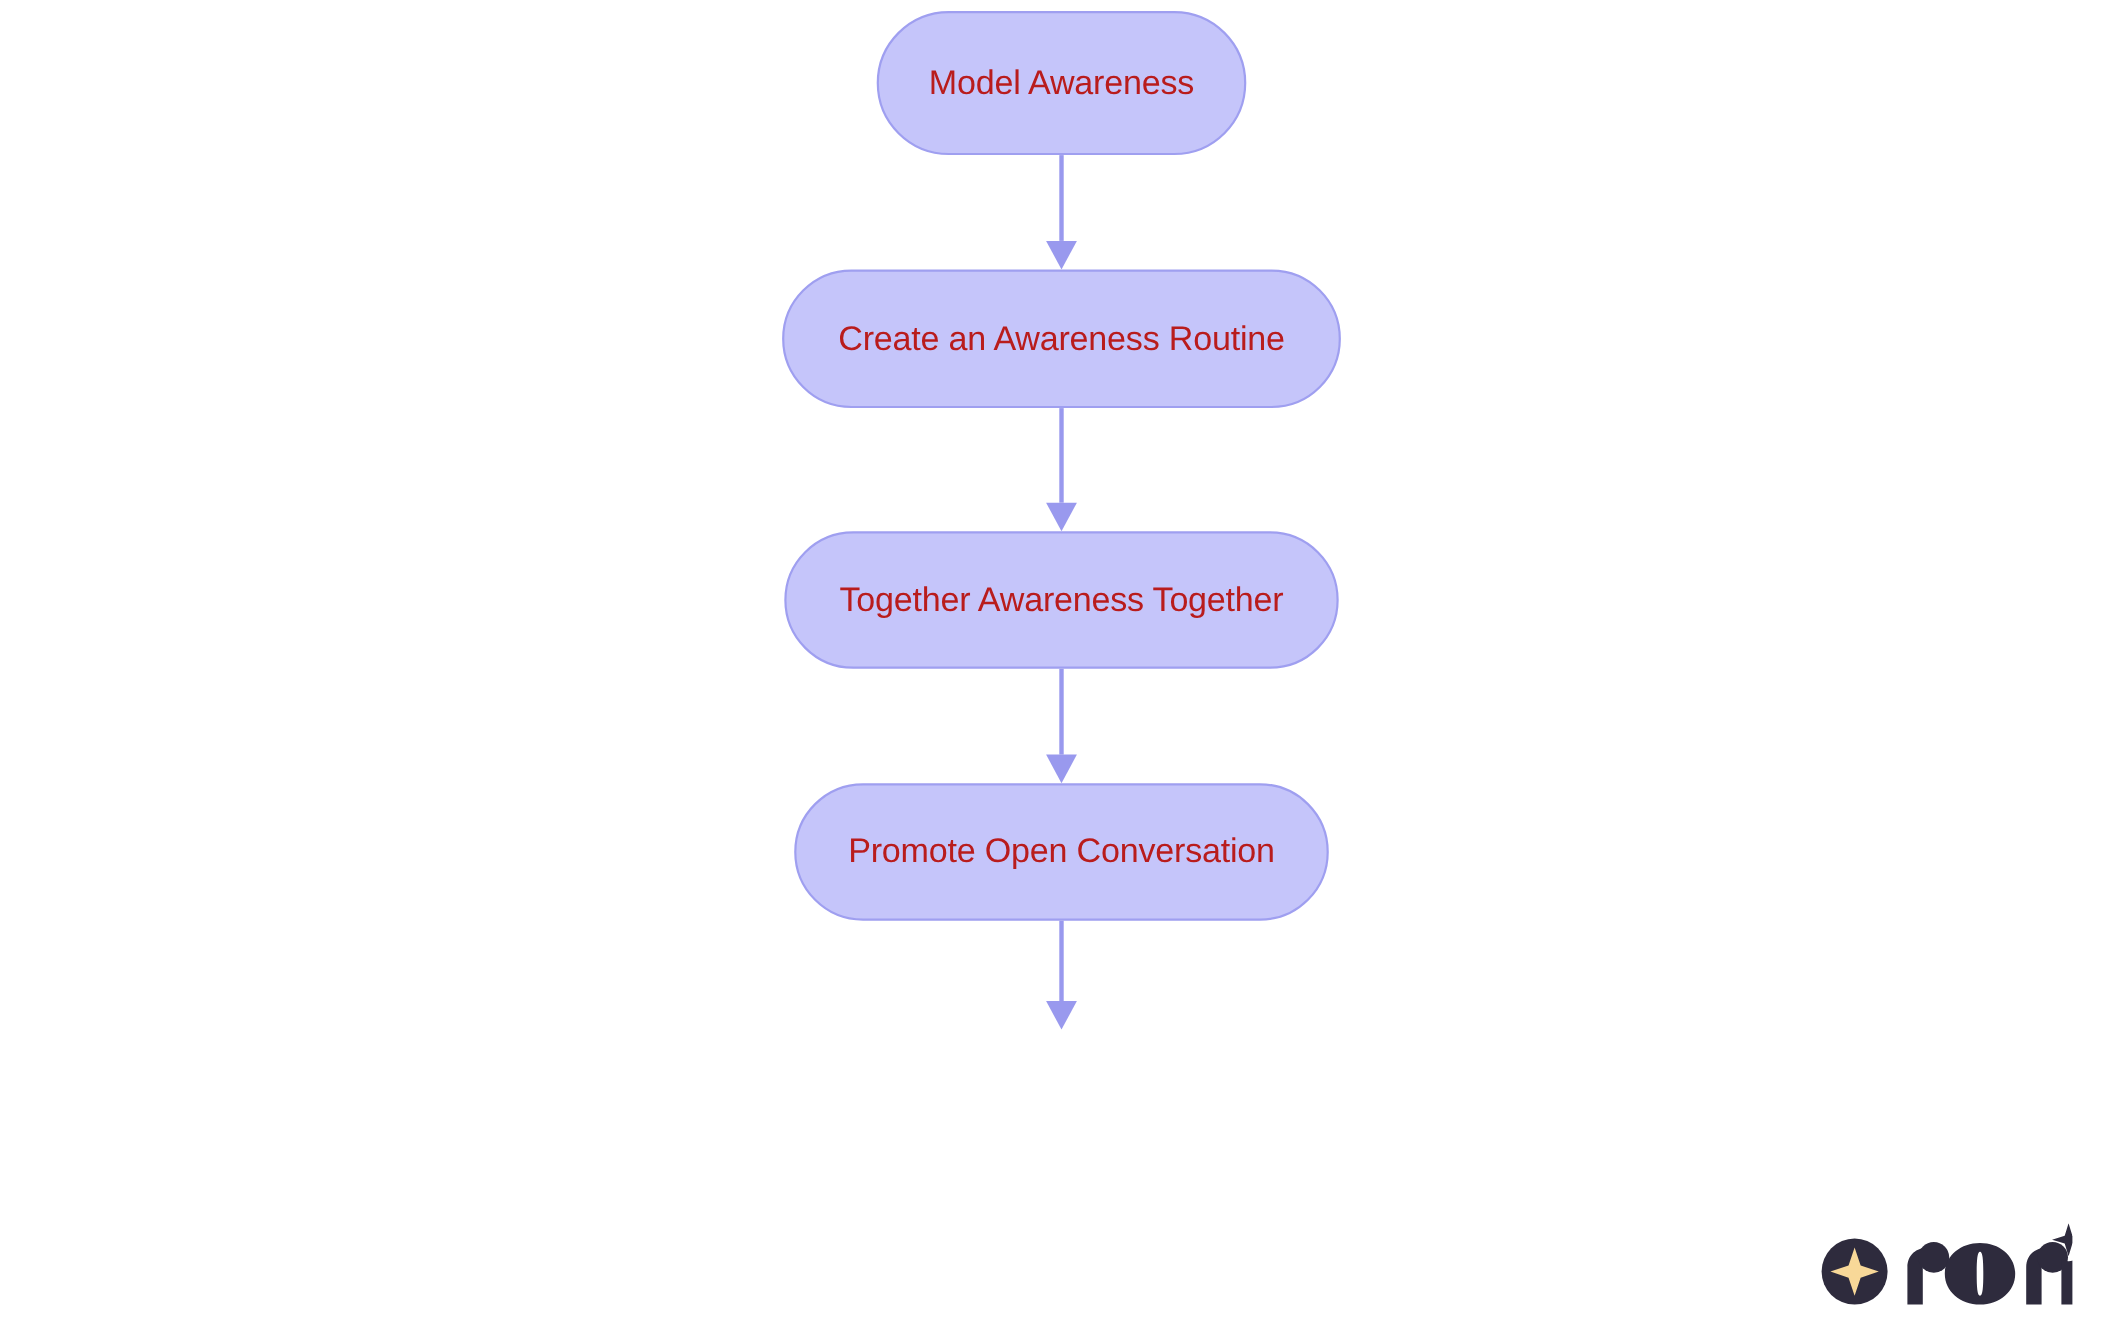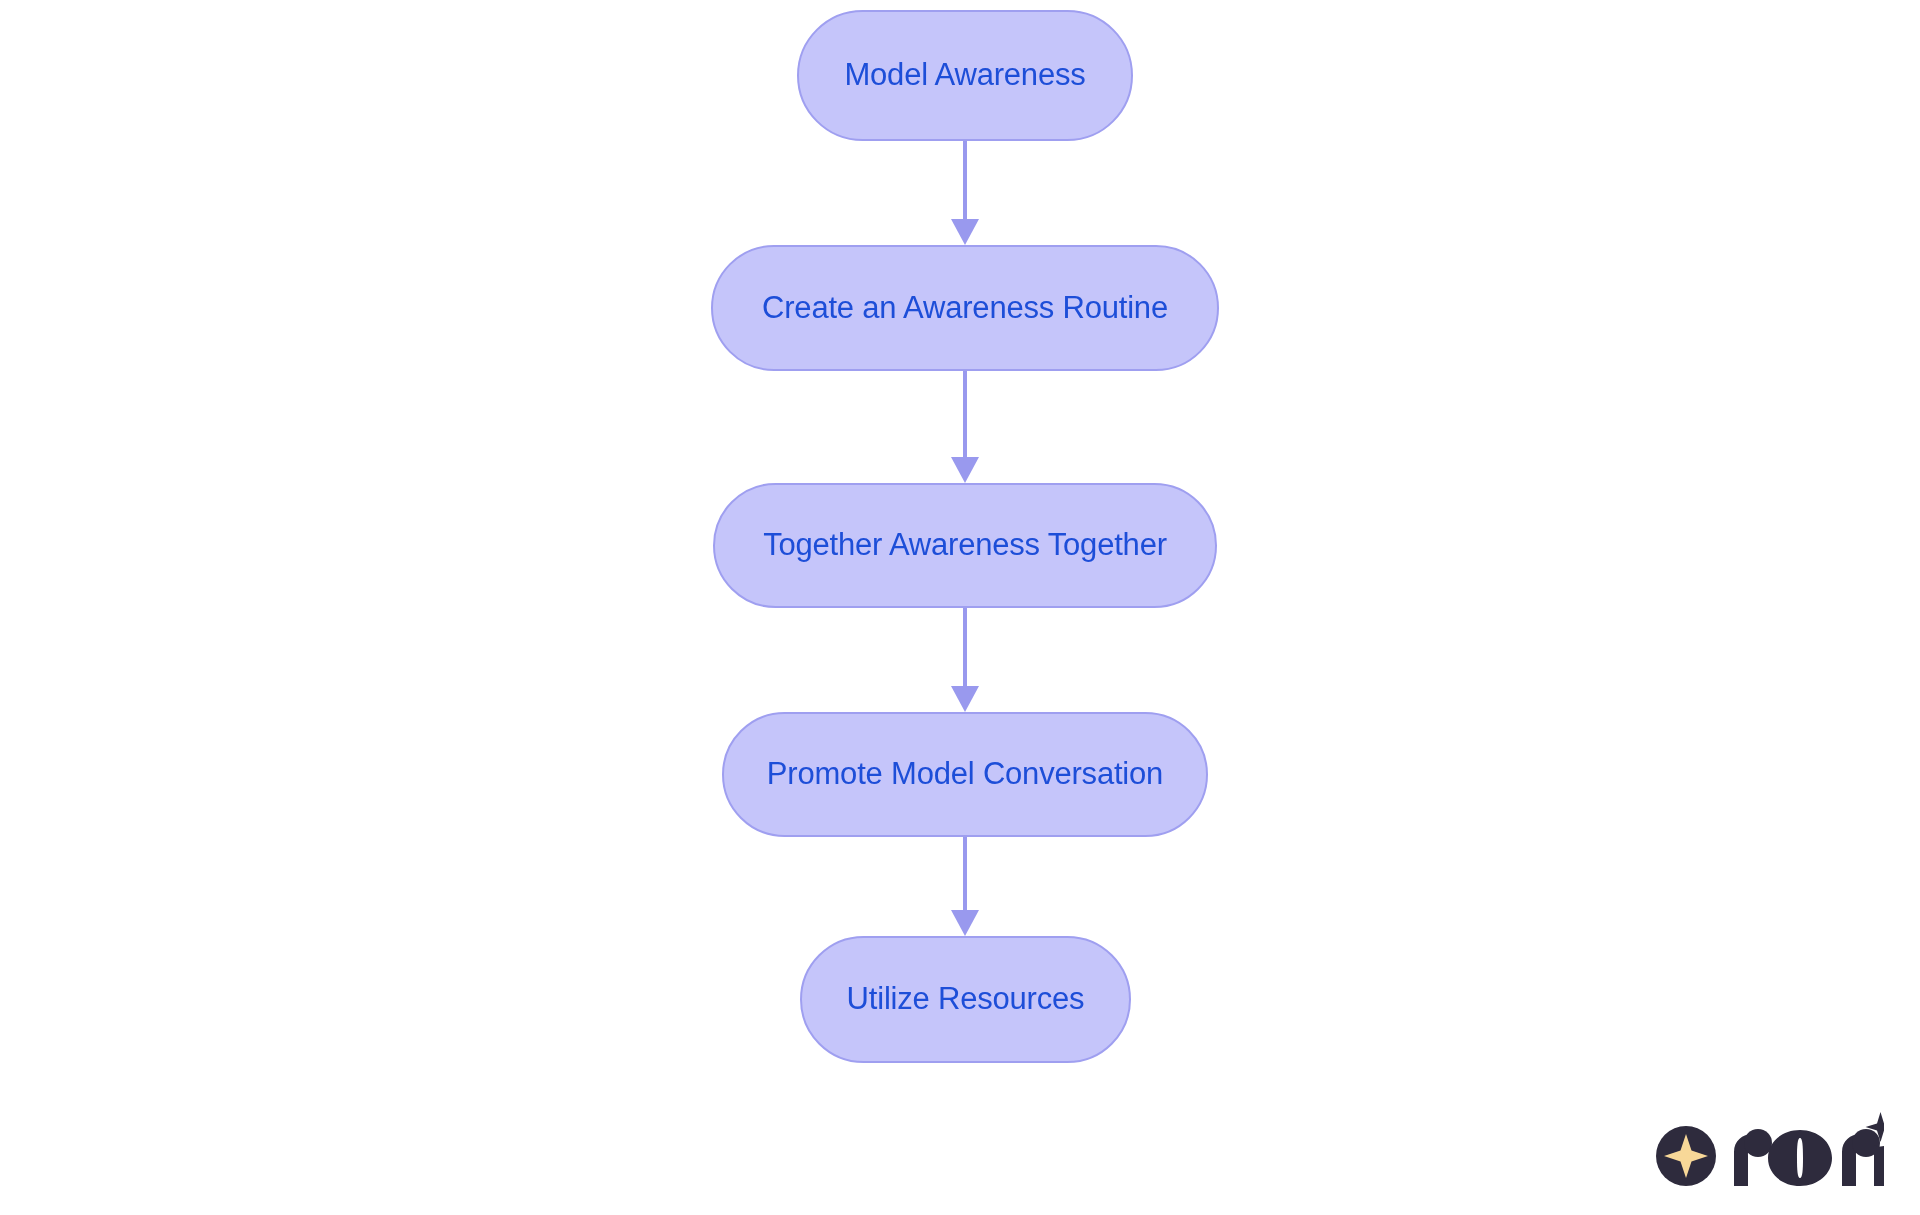--- a/index.html
+++ b/index.html
@@ -27,21 +27,21 @@
     box-sizing: border-box;
     background: #c5c5fa;
     border: 2px solid #9f9ff0;
     border-radius: 70px;
     display: flex;
     align-items: center;
     justify-content: center;
     text-align: center;
   }
   .node-label {
-    color: #1d4ed8;
+    color: #b91c1c;
     font-family: "Liberation Sans", sans-serif;
     font-size: 31px;
     font-weight: 400;
     letter-spacing: -0.2px;
     line-height: 1.1;
     white-space: nowrap;
   }
 
   .edge {
     position: absolute;
@@ -103,31 +103,28 @@
   <div class="node" style="left:713px; top:483px; width:504px; height:125px;">
     <span class="node-label">Together Awareness Together</span>
   </div>
 
   <div class="edge" style="left:945px; top:608px; width:40px; height:104px;">
     <div class="edge-line" style="height:78px;"></div>
     <div class="edge-head" style="top:78px;"></div>
   </div>
 
   <div class="node" style="left:722px; top:712px; width:486px; height:125px;">
-    <span class="node-label">Promote Model Conversation</span>
+    <span class="node-label">Promote Open Conversation</span>
   </div>
 
   <div class="edge" style="left:945px; top:837px; width:40px; height:99px;">
     <div class="edge-line" style="height:73px;"></div>
     <div class="edge-head" style="top:73px;"></div>
   </div>
 
-  <div class="node" style="left:800px; top:936px; width:331px; height:127px;">
-    <span class="node-label">Utilize Resources</span>
-  </div>
 
 </div>
 
 <div id="logo">
   <svg width="232" height="80" viewBox="0 0 232 80" xmlns="http://www.w3.org/2000/svg">
 
     <circle cx="34" cy="44" r="30" fill="#2e2b3d"></circle>
     <path d="M34 22 L39.5 38.5 L56 44 L39.5 49.5 L34 66 L28.5 49.5 L12 44 L28.5 38.5 Z" fill="#f8d898"></path>
 
     <path d="M82 74 L82 40 C82 29 90 22 101 22 L101 36 C95.5 36 96 39 96 44 L96 74 Z" fill="#2e2b3d"></path>

